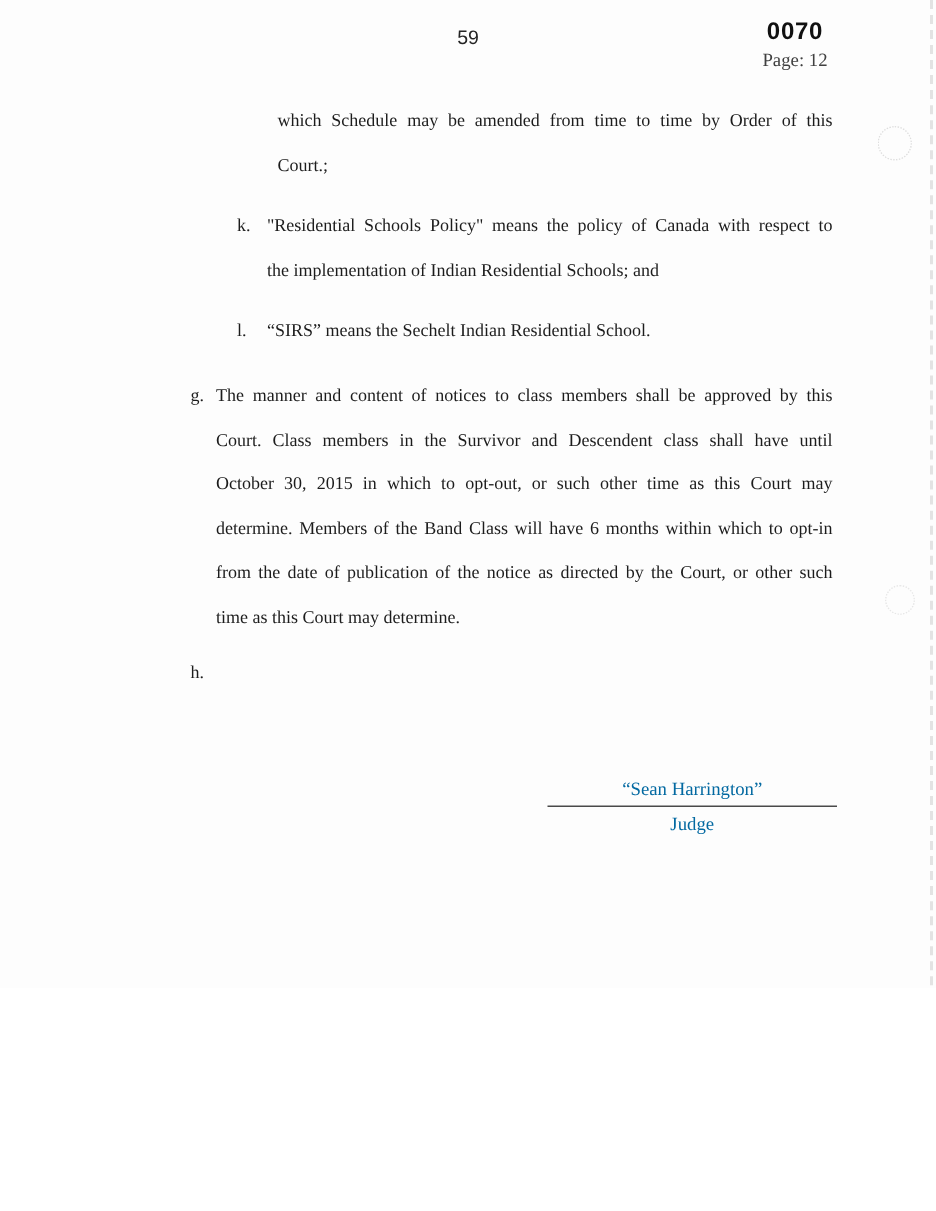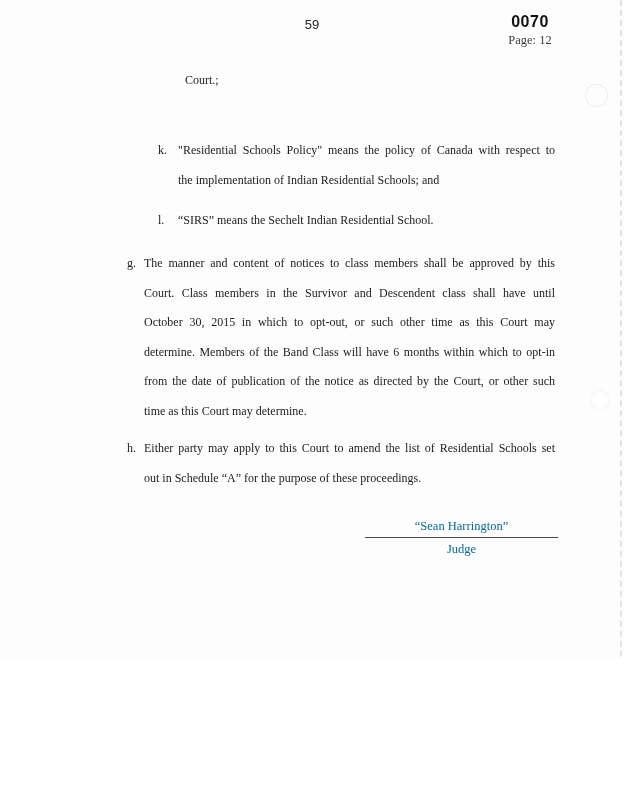--- a/index.html
+++ b/index.html
@@ -92,20 +92,21 @@
 <div class="page">
 
   <div class="page-num-center">59</div>
 
   <div class="stamp">
     <div class="stamp-num">0070</div>
     <div class="stamp-page">Page: 12</div>
   </div>
 
   <div class="block cont">
+    <div class="line j">which Schedule may be amended from time to time by Order of this</div>
     <div class="line">Court.;</div>
   </div>
 
   <div class="item level2 item-k">
     <span class="label">k.</span>
     <div class="text">
       <div class="line j">"Residential Schools Policy" means the policy of Canada with respect to</div>
       <div class="line">the implementation of Indian Residential Schools; and</div>
     </div>
   </div>
@@ -124,24 +125,20 @@
       <div class="line j">Court. Class members in the Survivor and Descendent class shall have until</div>
       <div class="line j">October 30, 2015 in which to opt-out, or such other time as this Court may</div>
       <div class="line j">determine. Members of the Band Class will have 6 months within which to opt-in</div>
       <div class="line j">from the date of publication of the notice as directed by the Court, or other such</div>
       <div class="line">time as this Court may determine.</div>
     </div>
   </div>
 
   <div class="item level1 item-h">
     <span class="label">h.</span>
-    <div class="text">
-      <div class="line j">Either party may apply to this Court to amend the list of Residential Schools set</div>
-      <div class="line">out in Schedule “A” for the purpose of these proceedings.</div>
-    </div>
   </div>
 
   <div class="signature">
     <div class="sig-name">“Sean Harrington”</div>
     <div class="sig-title">Judge</div>
   </div>
 
   <div class="artifact-circle a-c1"></div>
   <div class="artifact-circle a-c2"></div>
   <div class="artifact-circle a-c3"></div>

